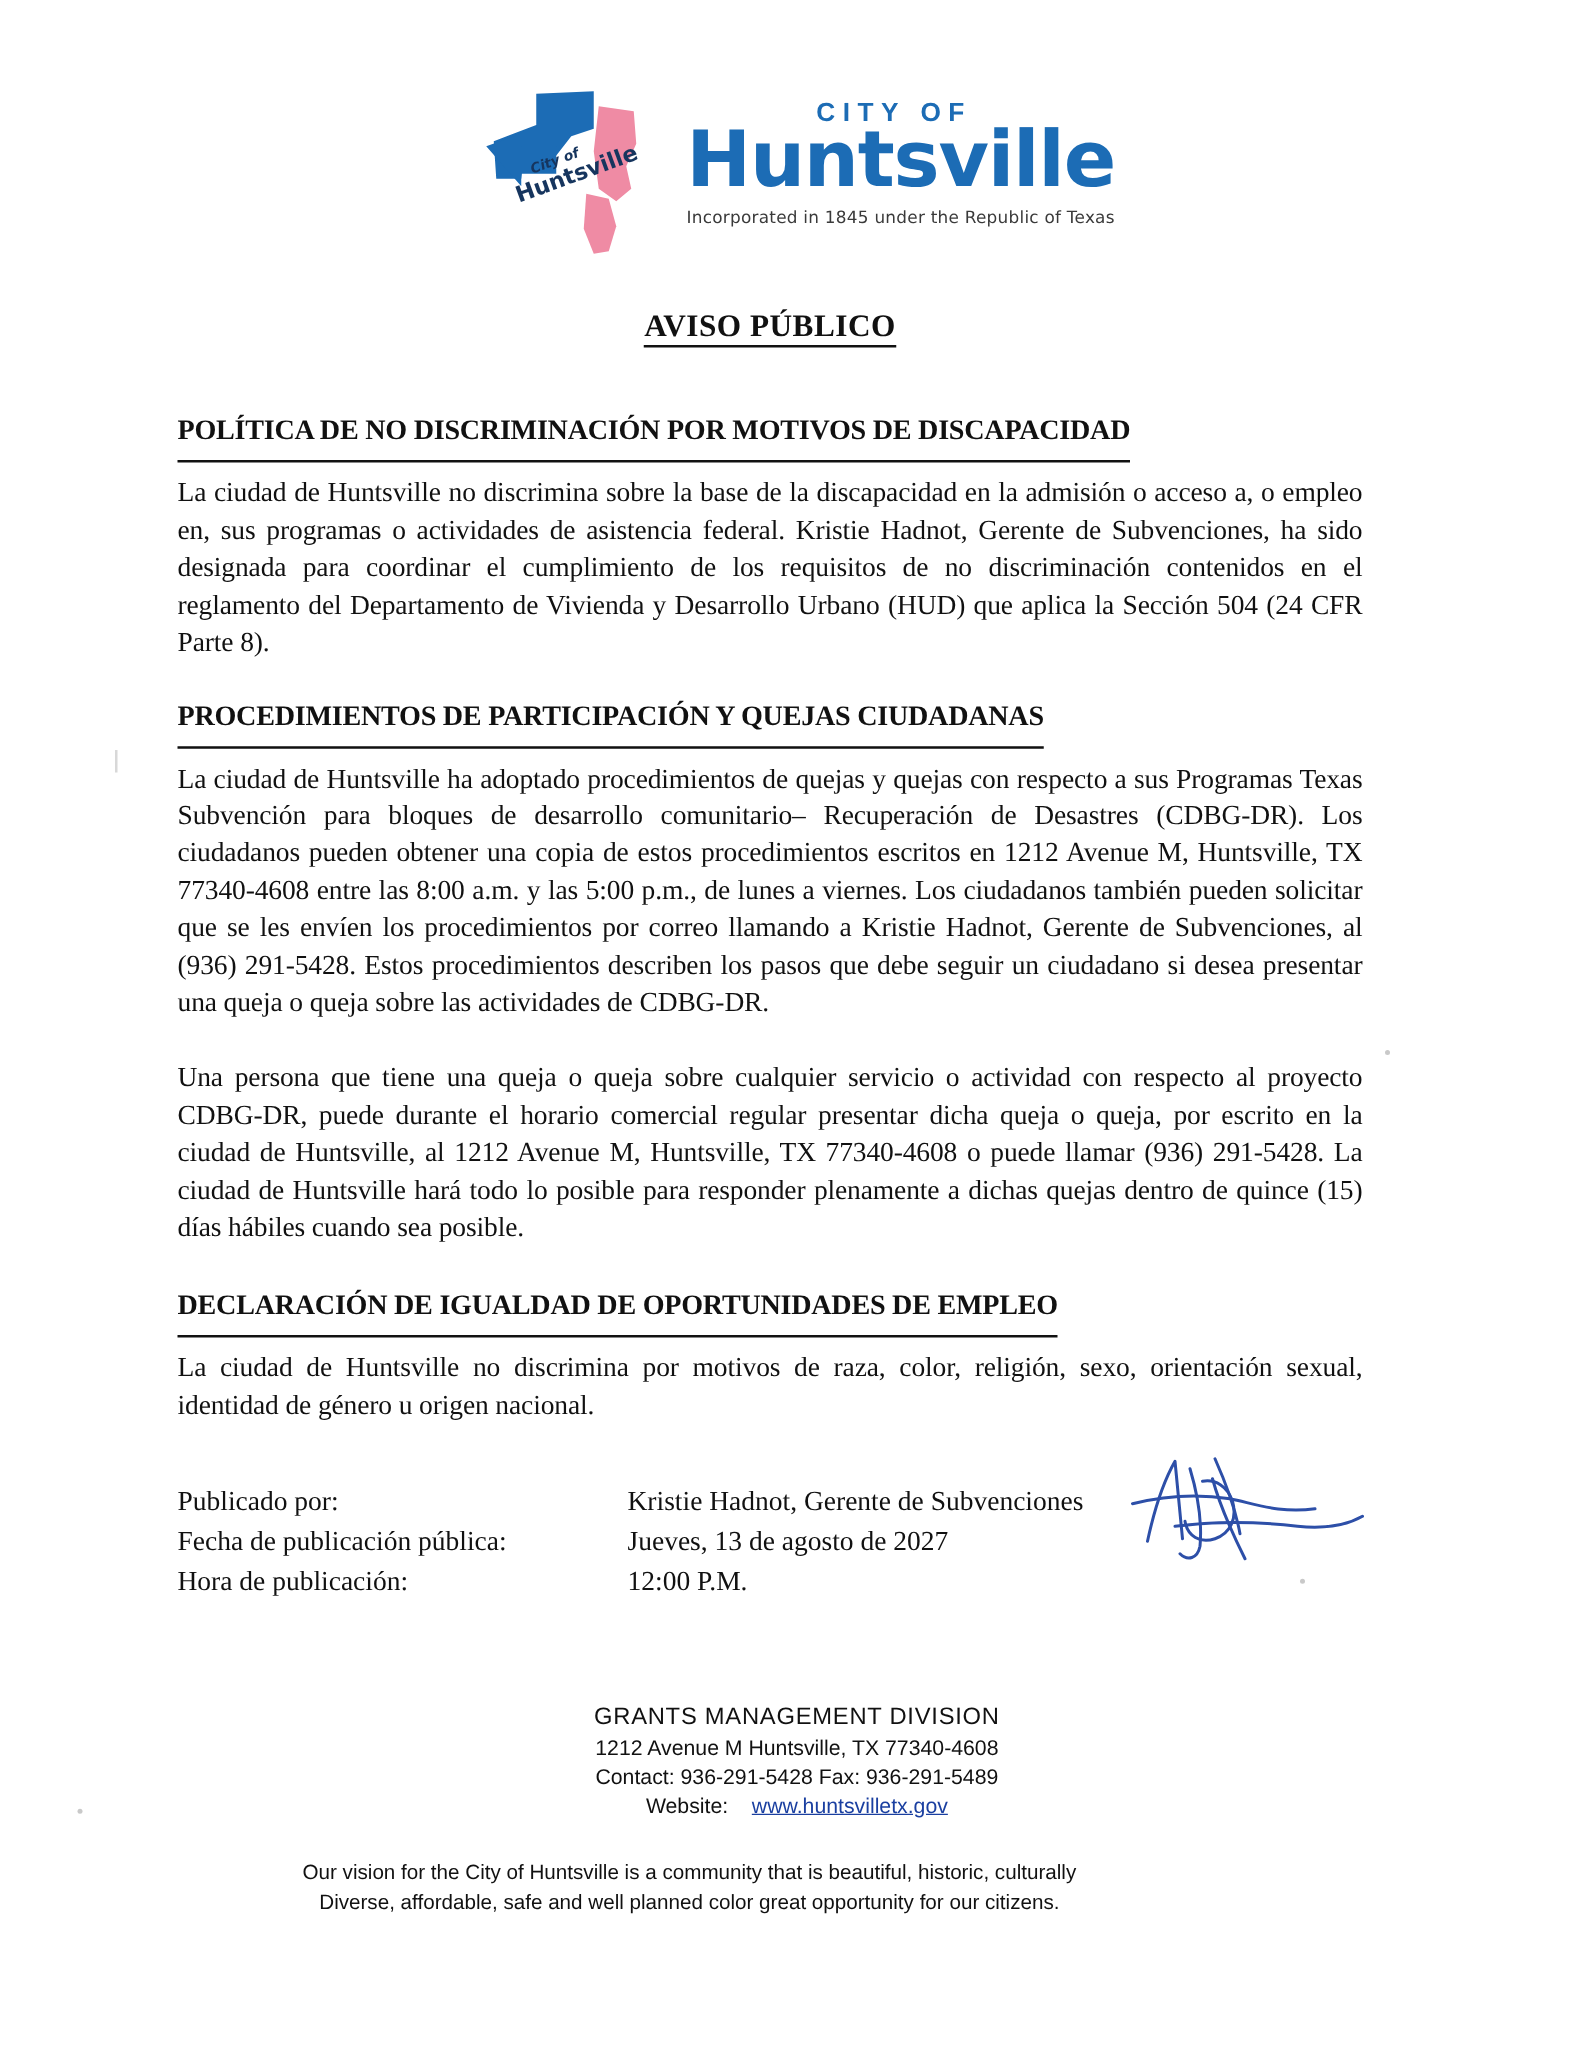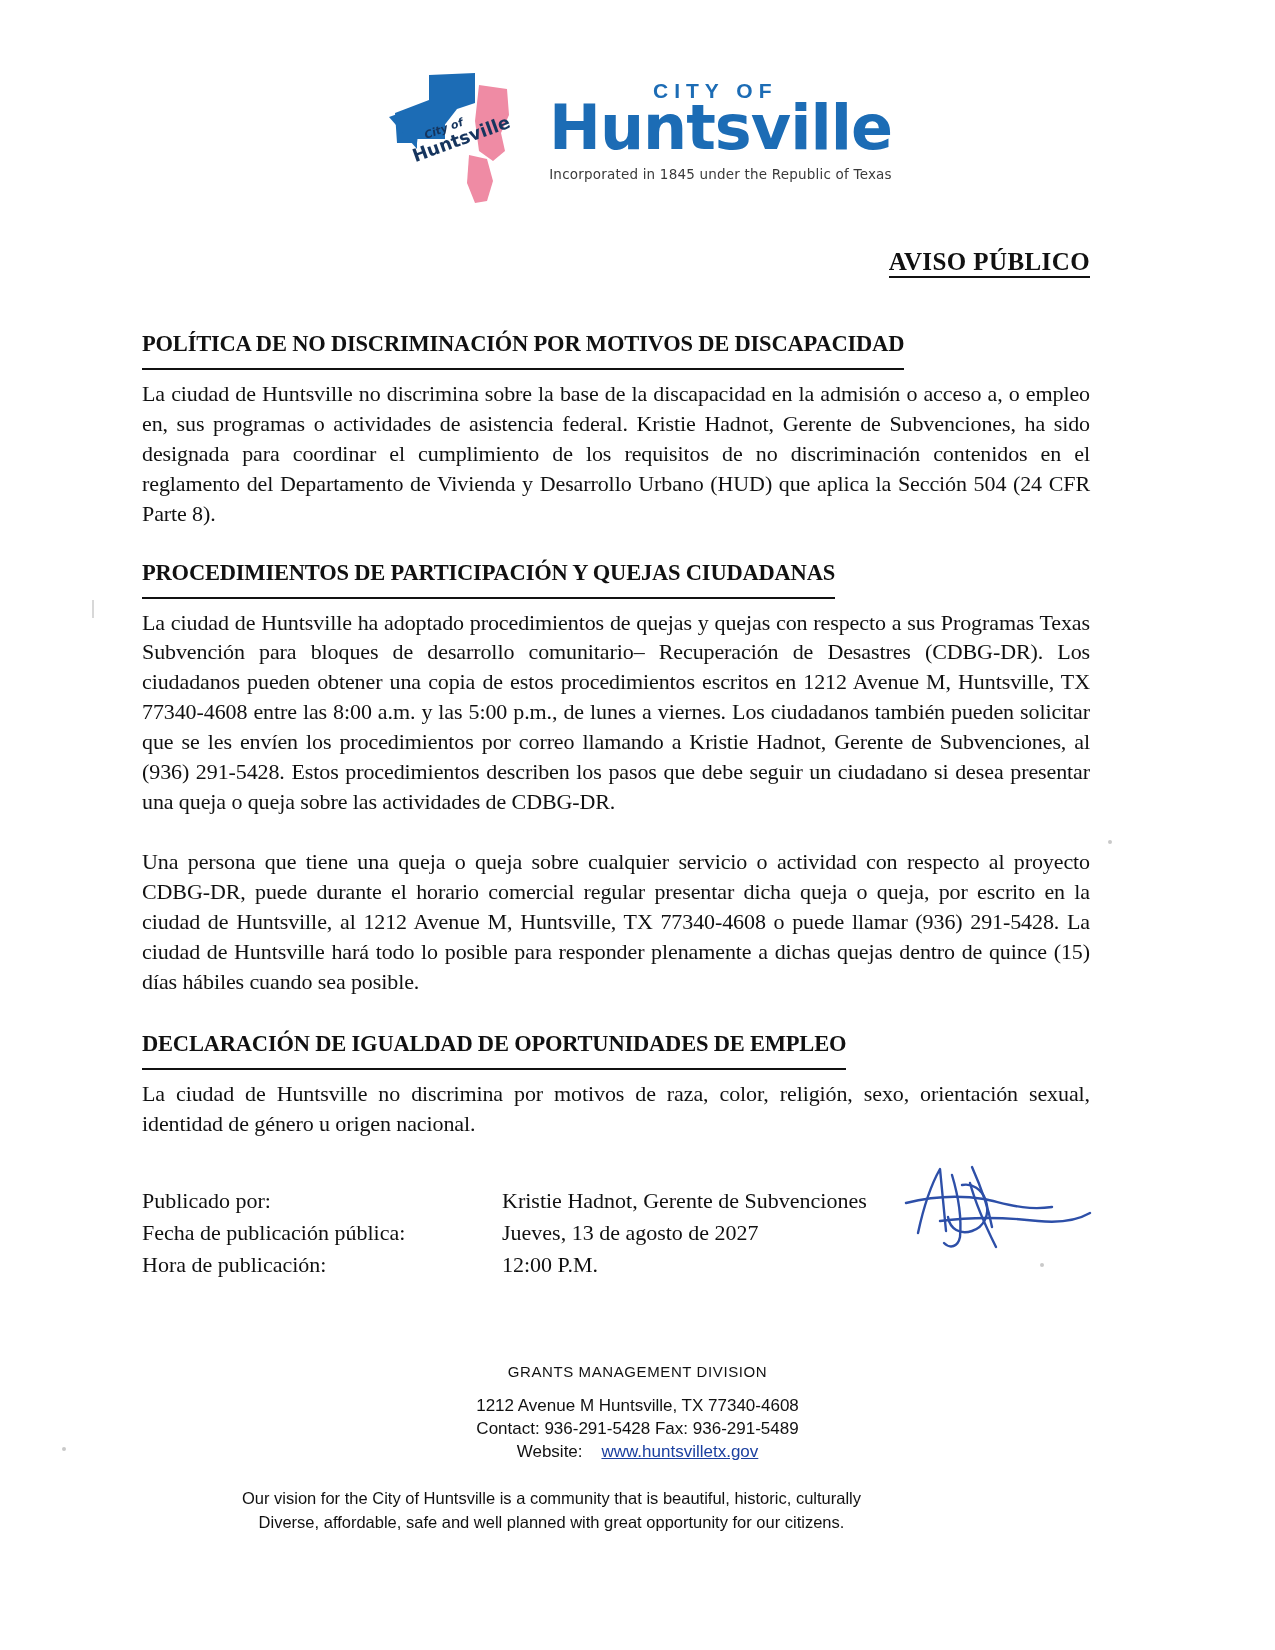--- a/index.html
+++ b/index.html
@@ -77,21 +77,21 @@
   }
 
   
   .content {
     position: absolute;
     top: 248px;
     left: 142px;
     width: 948px;
   }
   .doc-title {
-    text-align: right;
+    text-align: center;
     font-size: 25px;
     font-weight: bold;
     letter-spacing: 0.4px;
     margin: 0 0 54px 0;
   }
   .doc-title span {
     border-bottom: 2px solid #111;
     padding-bottom: 1px;
   }
   h2.section-heading {
@@ -141,23 +141,23 @@
   .footer {
     position: absolute;
     top: 1363px;
     left: 0;
     width: 1275px;
     text-align: center;
     font-family: "Liberation Sans", sans-serif;
     color: #111;
   }
   .footer-div {
-    font-size: 15px;
+    font-size: 19px;
     letter-spacing: 0.6px;
-    margin-bottom: 15px;
+    margin-bottom: 3px;
   }
   .footer-line {
     font-size: 17px;
     line-height: 1.35;
   }
   .footer-link {
     color: #1a3fa0;
     text-decoration: underline;
   }
   .vision {
@@ -272,21 +272,21 @@
     <div class="footer-line">Contact:  936-291-5428    Fax:  936-291-5489</div>
     <div class="footer-line">
       <span>Website:</span>
       <span>&nbsp;&nbsp;</span>
       <span class="footer-link">www.huntsvilletx.gov</span>
     </div>
   </div>
 
   <div class="vision">
     <div>Our vision for the City of Huntsville is a community that is beautiful, historic, culturally</div>
-    <div>Diverse, affordable, safe and well planned with great opportunity for our citizens.</div>
+    <div>Diverse, affordable, safe and well planned color great opportunity for our citizens.</div>
   </div>
 
   <div class="scan-line" style="left:92px; top:600px; width:2px; height:18px;"></div>
   <div class="speck" style="left:1108px; top:840px; width:4px; height:4px;"></div>
   <div class="speck" style="left:1040px; top:1263px; width:4px; height:4px;"></div>
   <div class="speck" style="left:62px; top:1447px; width:4px; height:4px;"></div>
 
 </div>
 
 </body></html>

